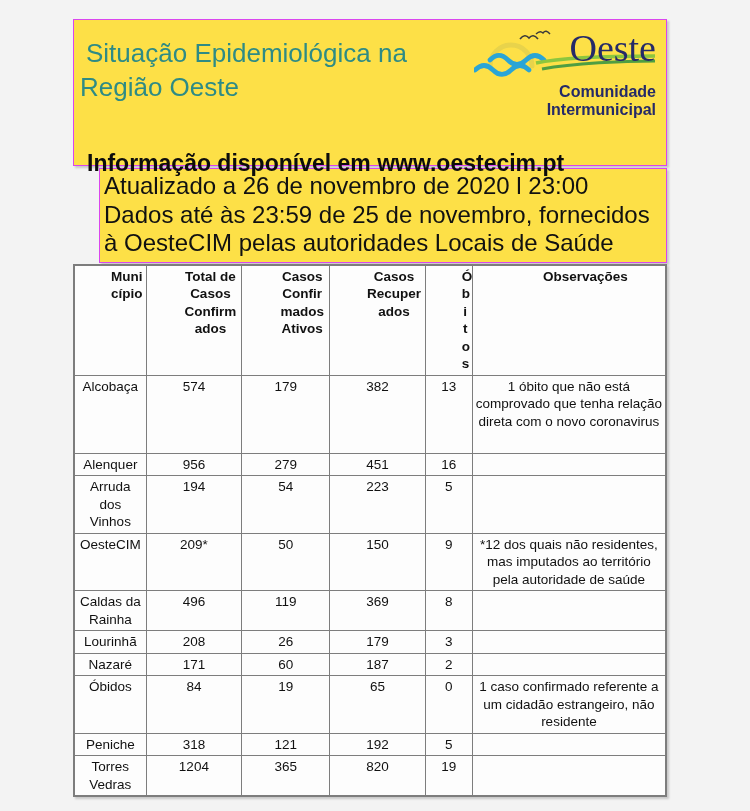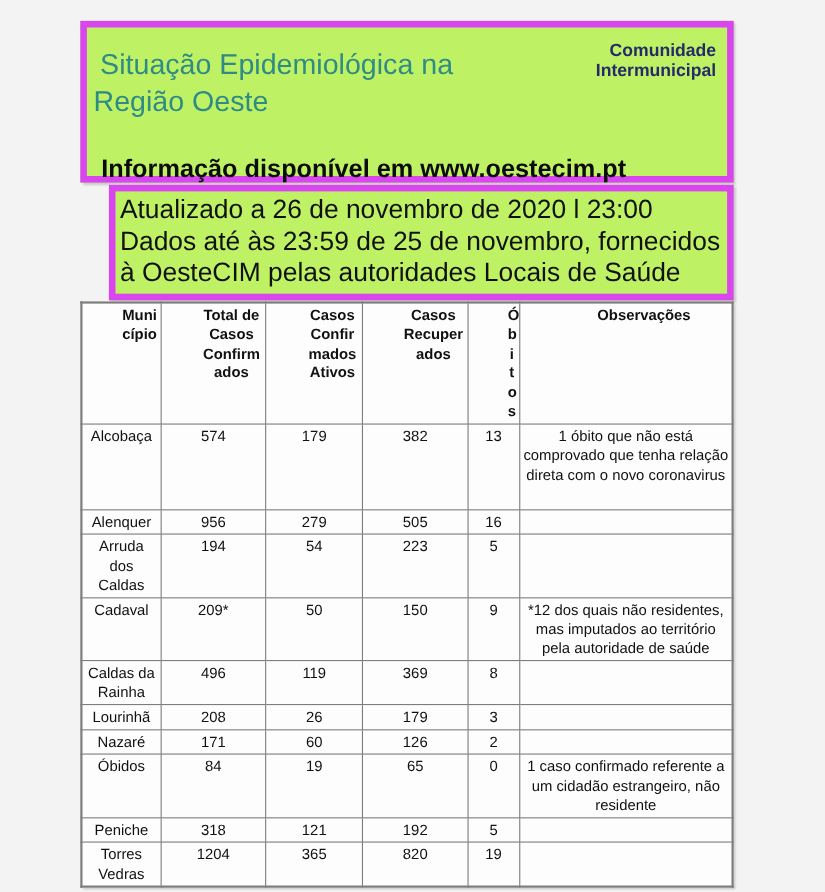--- a/index.html
+++ b/index.html
@@ -10,22 +10,22 @@
     color:#111;
     overflow:hidden;
     position:relative;
   }
   .sheet{
     position:absolute;
     left:73px; top:19px;
     width:594px;
   }
   .box{
-    background:#bef264;
-    border:6px solid #d946ef;
+    background:#fde047;
+    border:1px solid #d946ef;
     box-shadow:2px 2px 2px rgba(0,0,0,.18);
     box-sizing:border-box;
   }
   
   .header-box{
     height:147px;
     margin-bottom:2px;
     padding:8px 10px 0 12px;
   }
   .header-top{
@@ -107,20 +107,36 @@
 
 <div class="sheet">
 
   <div class="box header-box">
     <div class="header-top">
       <div class="page-title">
         <div class="t1">Situação Epidemiológica na</div>
         <div class="t2">Região Oeste</div>
       </div>
       <div class="logo">
+        <div class="logo-art">
+          <svg width="182" height="50" viewBox="0 0 182 50">
+
+            <path d="M16 36 A21 21 0 0 1 58 36" fill="none" stroke="#e8d34b" stroke-width="5" stroke-linecap="round"></path>
+
+            <path d="M46 9 q5 -6 9 -1 q4 -5 9 1" fill="none" stroke="#3a3a3a" stroke-width="1.6"></path>
+            <path d="M62 4 q4 -4 7 -1 q3 -4 7 1" fill="none" stroke="#3a3a3a" stroke-width="1.4"></path>
+
+            <path d="M16 30 q9 -9 18 0 t18 0 t18 0" fill="none" stroke="#2aa5d6" stroke-width="4.6" stroke-linecap="round"></path>
+            <path d="M1 40 q9 -9 18 0 t18 0 t18 0" fill="none" stroke="#2aa5d6" stroke-width="4.6" stroke-linecap="round"></path>
+
+            <path d="M62 33 C95 26 150 26 181 26" fill="none" stroke="#8cc63e" stroke-width="3.4"></path>
+            <path d="M68 39 C100 33 150 31 181 31" fill="none" stroke="#4f9e42" stroke-width="3.2"></path>
+          </svg>
+          <span class="logo-wordmark">Oeste</span>
+        </div>
         <div class="logo-subtitle">Comunidade Intermunicipal</div>
       </div>
     </div>
     <div class="info-line">Informação disponível em www.oestecim.pt</div>
   </div>
 
   <div class="box update-box">
     <div>Atualizado a 26 de novembro de 2020 l 23:00</div>
     <div>Dados até às 23:59 de 25 de novembro, fornecidos à OesteCIM pelas autoridades Locais de Saúde</div>
   </div>
@@ -151,37 +167,37 @@
     <td>179</td>
     <td>382</td>
     <td>13</td>
     <td>1 óbito que não está comprovado que tenha relação direta com o novo coronavirus</td>
   </tr>
 
   <tr class="row-alenquer">
     <td>Alenquer</td>
     <td>956</td>
     <td>279</td>
-    <td>505</td>
+    <td>451</td>
     <td>16</td>
     <td></td>
   </tr>
 
   <tr class="row-arruda">
-    <td>Arruda dos Caldas</td>
+    <td>Arruda dos Vinhos</td>
     <td>194</td>
     <td>54</td>
     <td>223</td>
     <td>5</td>
     <td></td>
   </tr>
 
 
   <tr class="row-cadaval">
-    <td>Cadaval</td>
+    <td>OesteCIM</td>
     <td>209*</td>
     <td>50</td>
     <td>150</td>
     <td>9</td>
     <td>*12 dos quais não residentes, mas imputados ao território pela autoridade de saúde</td>
   </tr>
 
   <tr class="row-caldas">
     <td>Caldas da Rainha</td>
     <td>496</td>
@@ -197,21 +213,21 @@
     <td>26</td>
     <td>179</td>
     <td>3</td>
     <td></td>
   </tr>
 
   <tr class="row-nazare">
     <td>Nazaré</td>
     <td>171</td>
     <td>60</td>
-    <td>126</td>
+    <td>187</td>
     <td>2</td>
     <td></td>
   </tr>
 
   <tr class="row-obidos">
     <td>Óbidos</td>
     <td>84</td>
     <td>19</td>
     <td>65</td>
     <td>0</td>

